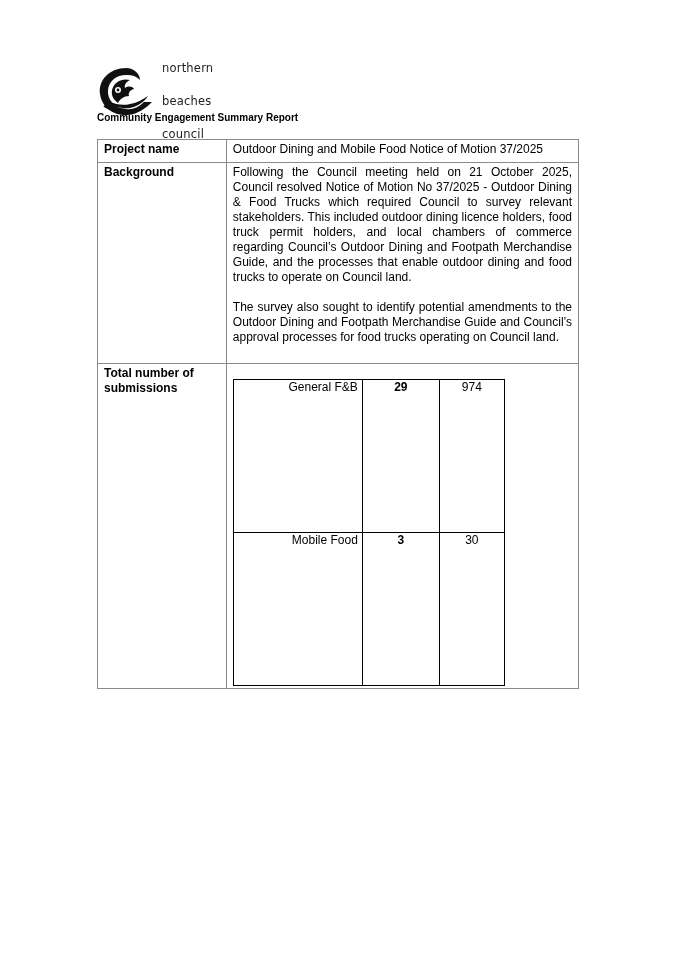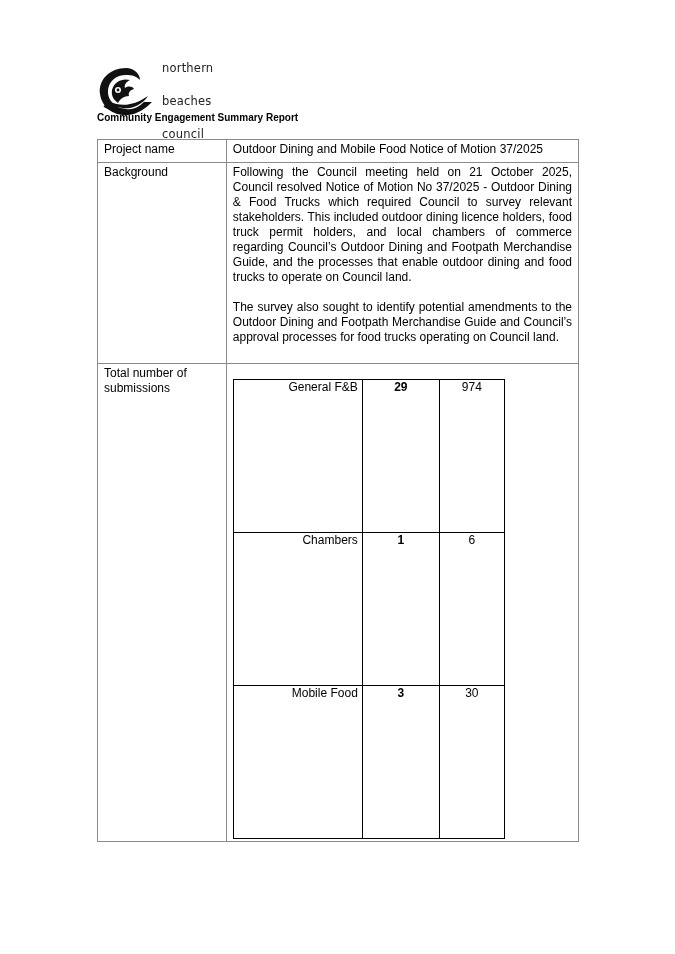--- a/index.html
+++ b/index.html
@@ -7,21 +7,21 @@
          font-family: "Liberation Sans", sans-serif; color: #000; }
   .logo { position: absolute; left: 96px; top: 42px; display: flex; align-items: center; }
   .logo svg { display: block; }
   .logo-text { margin-left: 8px; font-family: "DejaVu Sans", sans-serif; font-size: 11.5px;
                line-height: 13px; color: #222; letter-spacing: 0.2px; }
   .logo-text span { display: block; margin-top: 20px; }
   .title { position: absolute; left: 97px; top: 112px; font-size: 10px; font-weight: bold; margin: 0; }
   table.main { position: absolute; left: 97px; top: 139px; width: 482px; border-collapse: collapse;
                font-size: 12px; line-height: 15px; }
   table.main td { border: 1px solid #8a8a8a; vertical-align: top; padding: 2px 6px 2px 6px; }
-  table.main td.label { width: 116px; font-weight: normal; padding-left: 6px; }
+  table.main td.label { width: 116px; font-weight: bold; padding-left: 6px; }
   table.main td.content { width: 340px; text-align: justify; }
   .row-project td { height: 18px; }
   .row-background td { height: 196px; }
   .row-total td { height: 152px; }
   p.para { margin: 0 0 15px 0; }
   p.para:last-child { margin-bottom: 0; }
   table.vendor { border-collapse: collapse; margin-top: 13px; margin-left: 0px; font-size: 12px; line-height: 14px; }
   table.vendor th, table.vendor td { border: 1px solid #000; padding: 0 4px; }
   table.vendor th { font-weight: bold; text-align: center; vertical-align: top; }
   table.vendor td.vt { width: 120px; text-align: right; }
@@ -68,25 +68,20 @@
     <td class="label">Total number of submissions</td>
     <td class="content">
       <table class="vendor">
         <tbody>
         <tr>
           <td class="vt thick-r">General F&amp;B</td>
           <td class="resp thick-r">29</td>
           <td class="iss">974</td>
         </tr>
         <tr>
-          <td class="vt thick-r">Chambers</td>
-          <td class="resp thick-r">1</td>
-          <td class="iss">6</td>
-        </tr>
-        <tr>
           <td class="vt thick-r">Mobile Food</td>
           <td class="resp thick-r">3</td>
           <td class="iss">30</td>
         </tr>
 
       </tbody>
           </table>
     </td>
   </tr>
 

